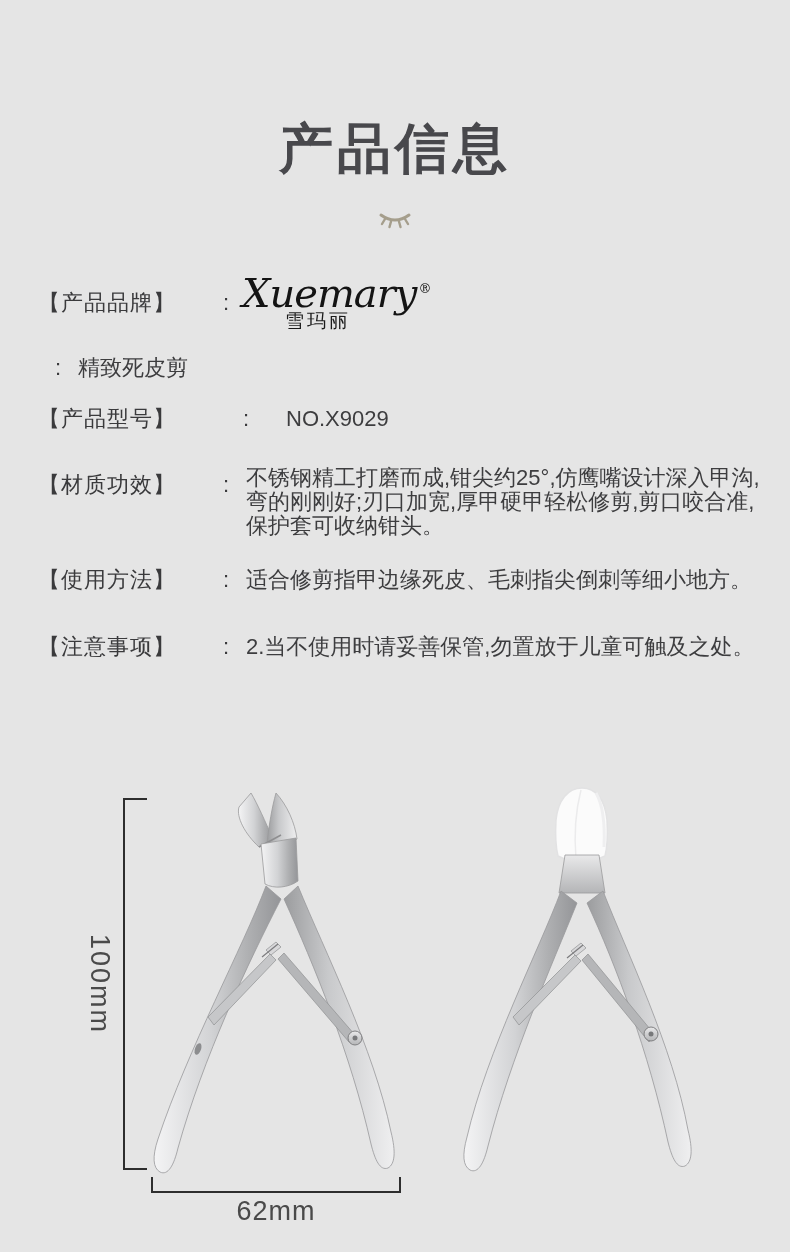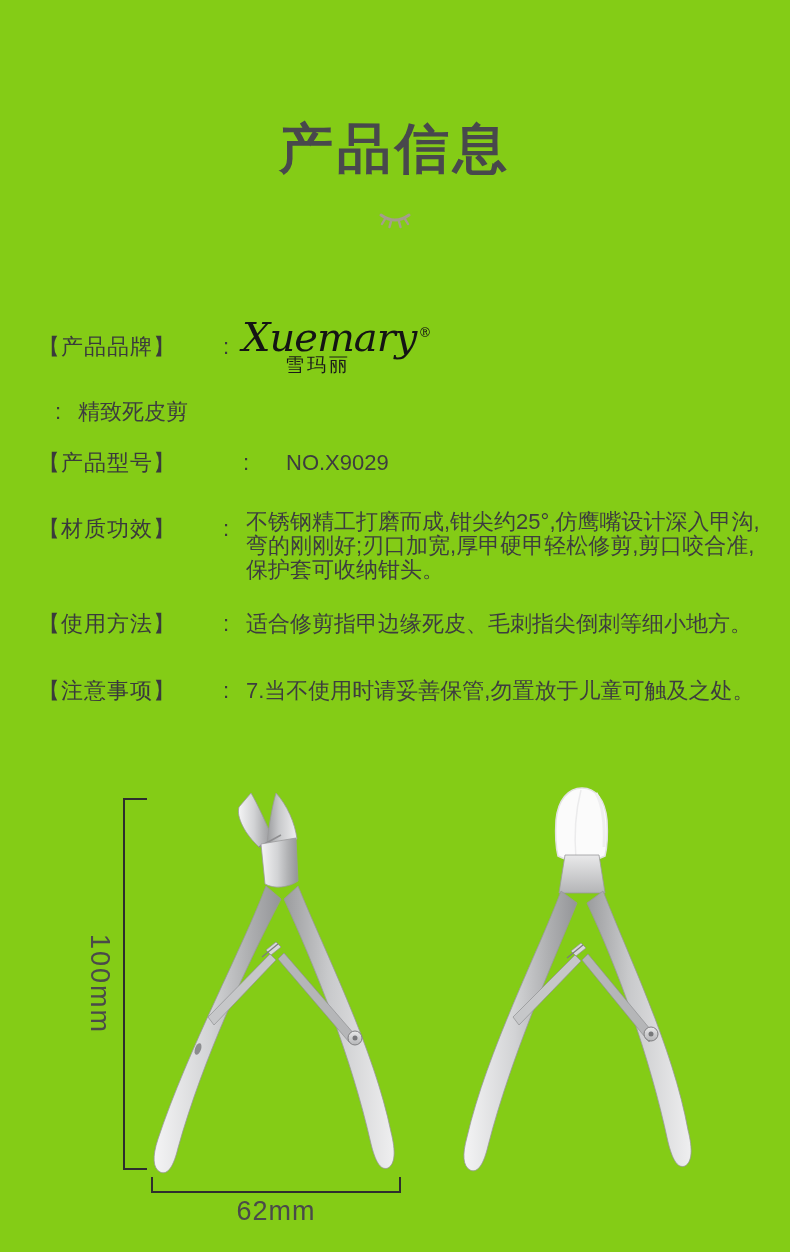--- a/index.html
+++ b/index.html
@@ -1,32 +1,32 @@
 <!DOCTYPE html>
 <html><head>
 <meta charset="utf-8">
 <style>
   html,body{margin:0;padding:0;background:#fff;}
   .canvas{
-    position:relative;width:790px;height:1252px;margin:0 auto;background:#84cc16;
+    position:relative;width:790px;height:1252px;margin:0 auto;background:#e5e5e5;
     font-family:"Liberation Sans","DejaVu Sans",sans-serif;color:#3d3d3f;overflow:hidden;
   }
   
   .page-title{
     position:absolute;top:118px;left:0;width:790px;text-align:center;
     font-size:54px;line-height:60px;font-weight:700;color:#48484c;letter-spacing:4px;margin:0;
   }
   .eyelash{position:absolute;top:209px;left:378px;width:34px;height:22px;}
   
   .info{position:absolute;top:268px;left:38px;width:722px;font-size:22px;}
   .row{display:flex;align-items:flex-start;}
   .row .label{width:168px;letter-spacing:1px;color:#3a3a3c;flex:none;line-height:32px;}
   .row .colon{width:40px;text-align:center;color:#3a3a3c;flex:none;line-height:32px;}
   .row .value{flex:1;line-height:32px;color:#3d3d3f;}
-  .row.brand{align-items:center;height:70px;margin-bottom:14px;margin-top:44px;}
+  .row.brand{align-items:center;height:70px;margin-bottom:14px;}
   .row.name{margin-bottom:19px;}
   .row.model{margin-bottom:31px;gap:20px;}
   .row.material{margin-bottom:26px;}
   .row.material .value{line-height:24px;width:540px;}
   .row.material .label,.row.material .colon{line-height:38px;}
   .row.usage{margin-bottom:32px;}
   .row.notes .value{line-height:38px;}
   .row.notes .label,.row.notes .colon{line-height:38px;}
   
   .brand-logo{position:relative;width:170px;height:70px;margin-left:-4px;}
@@ -104,21 +104,21 @@
     <div class="row usage">
       <span class="label">【使用方法】</span>
       <span class="colon">:</span>
       <span class="value">适合修剪指甲边缘死皮、毛刺指尖倒刺等细小地方。</span>
     </div>
 
     <div class="row notes">
       <span class="label">【注意事项】</span>
       <span class="colon">:</span>
       <span class="value">
-        <span style="display:block">7.当不使用时请妥善保管,勿置放于儿童可触及之处。</span>
+        <span style="display:block">2.当不使用时请妥善保管,勿置放于儿童可触及之处。</span>
       </span>
     </div>
 
   </div>
 
   <div class="figure">
 
     <svg class="nipper-open" width="252" height="396" viewBox="0 0 252 396">
       <defs>
         <linearGradient id="met" x1="0" y1="0" x2="1" y2="0">

